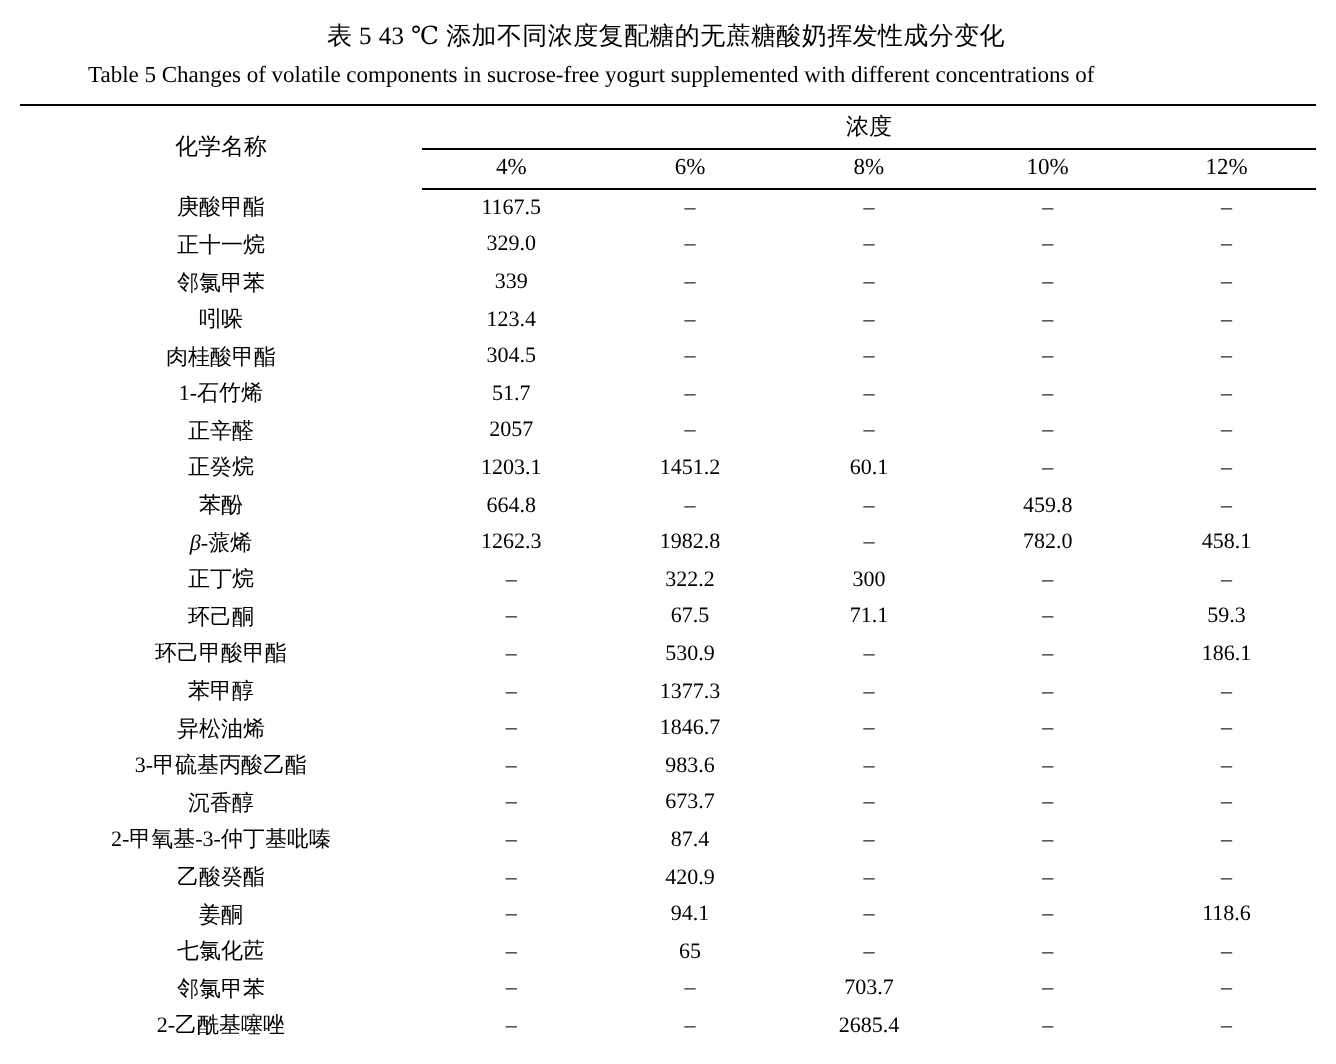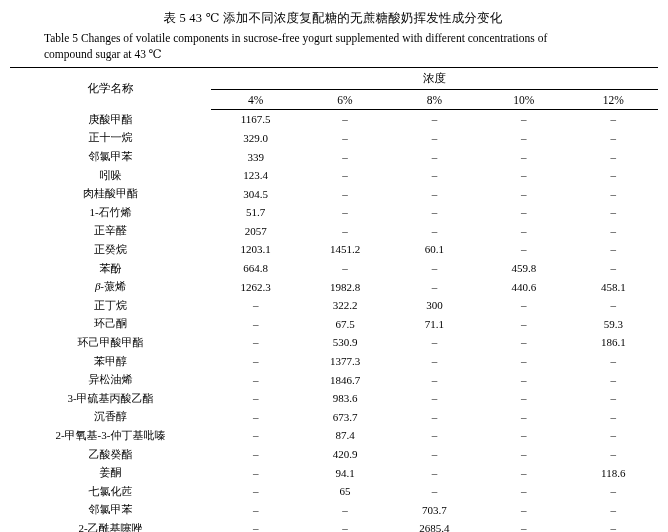--- a/index.html
+++ b/index.html
@@ -78,21 +78,20 @@
   .italic { font-style: italic; }
 </style>
 </head>
 <body>
 
 <div class="page">
 
   <div class="title-cn">表 5    43 ℃ 添加不同浓度复配糖的无蔗糖酸奶挥发性成分变化</div>
   <div class="title-en">
     <div>Table 5    Changes of volatile components in sucrose-free yogurt supplemented with different concentrations of</div>
-    <div>compound sugar at 43 ℃</div>
   </div>
 
   <table class="tbl">
     <tbody id="tbody">
         <tr class="rule-top hdr-row1">
           <td class="name-cell" rowspan="2">化学名称</td>
           <td colspan="5" class="conc-span">浓度</td>
         </tr>
         <tr class="hdr-row2 border-bottom-thin">
           <td class="val-cell">4%</td>
@@ -171,21 +170,21 @@
           <td class="val-cell dash">–</td>
           <td class="val-cell dash">–</td>
           <td class="val-cell">459.8</td>
           <td class="val-cell dash">–</td>
         </tr>
         <tr class="data-row">
           <td class="name-cell"><span class="italic">β</span>-蒎烯</td>
           <td class="val-cell">1262.3</td>
           <td class="val-cell">1982.8</td>
           <td class="val-cell dash">–</td>
-          <td class="val-cell">440.6</td>
+          <td class="val-cell">782.0</td>
           <td class="val-cell">458.1</td>
         </tr>
         <tr class="data-row">
           <td class="name-cell">正丁烷</td>
           <td class="val-cell dash">–</td>
           <td class="val-cell">322.2</td>
           <td class="val-cell">300</td>
           <td class="val-cell dash">–</td>
           <td class="val-cell dash">–</td>
         </tr>

